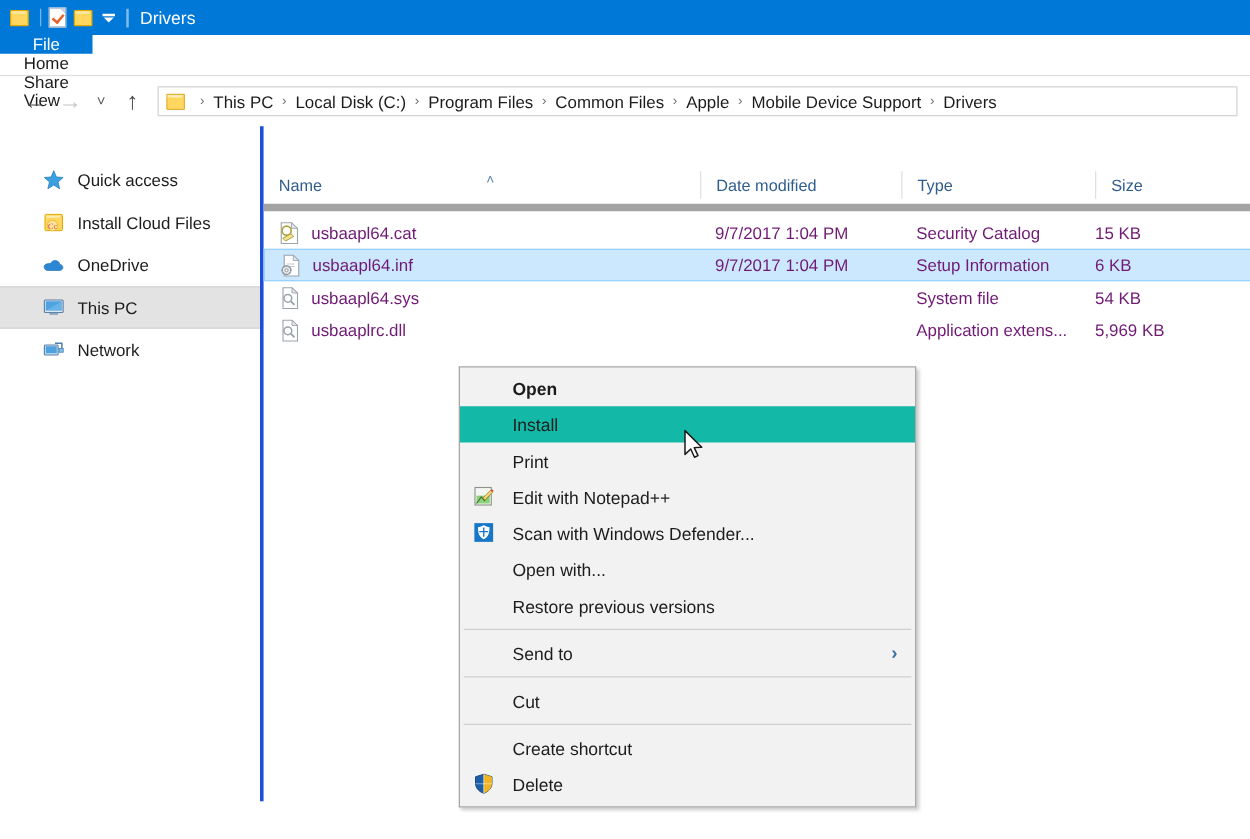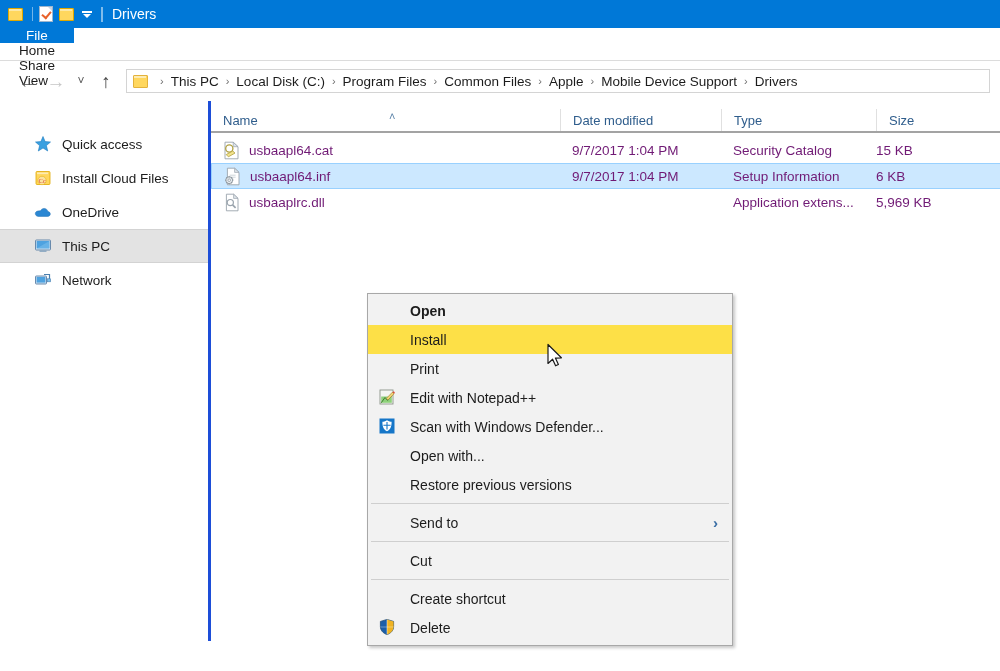--- a/index.html
+++ b/index.html
@@ -239,25 +239,26 @@
 
   
   .filearea {
     flex: 1;
     position: relative;
     background: #ffffff;
   }
   .colheaders {
     height: 30px;
     display: flex;
-    align-items: flex-end;
-    border-bottom: 2px solid #a3a3a3;
+    align-items: center;
+    border-bottom: 6px solid #a3a3a3;
     font-size: 13px;
     color: #2f5d8c;
     position: relative;
+    margin-top: 32px;
   }
   .colh {
     box-sizing: border-box;
     padding-left: 12px;
     height: 22px;
     display: flex;
     align-items: center;
     position: relative;
   }
   .colh + .colh { border-left: 1px solid #e0e0e0; }
@@ -308,21 +309,21 @@
     height: 29px;
     display: flex;
     align-items: center;
     font-size: 14px;
     color: #1c1c1c;
     padding-left: 10px;
     position: relative;
     box-sizing: border-box;
   }
   .mi.bold { font-weight: bold; }
-  .mi.hover { background: #fde047; }
+  .mi.hover { background: #14b8a6; }
   .mi-icon {
     width: 20px; height: 20px;
     margin-right: 12px;
     flex: none;
     position: relative;
   }
   .mi-label { flex: 1; }
   .mi-arrow {
     margin-right: 14px;
     color: #3a6ea5;
@@ -511,20 +512,36 @@
               <path d="M5.2 9.2 v1.2 M5.2 16 v1.2 M1.2 13.2 h1.2 M8 13.2 h1.2 M2.4 10.4 l0.9 0.9 M7.1 15.1 l0.9 0.9 M8 10.4 l-0.9 0.9 M3.3 15.1 l-0.9 0.9" stroke="#8d969e" stroke-width="1.1"></path>
             </svg>
           </span>
           <span>usbaapl64.inf</span>
         </div>
         <div class="cell" style="width:161px">9/7/2017 1:04 PM</div>
         <div class="cell" style="width:155px">Setup Information</div>
         <div class="cell size" style="width:124px">6 KB</div>
       </div>
 
+      <div class="row">
+        <div class="cell-name" style="width:349px">
+          <span class="file-icon">
+            <svg width="17" height="19" viewBox="0 0 17 19">
+              <path d="M3.4 1.2 h7.2 L15 5.4 V17.8 H3.4 Z" fill="#ffffff" stroke="#9aa4ad" stroke-width="0.9"></path>
+              <path d="M10.6 1.2 L15 5.4 h-4.4 z" fill="#dfe5ea" stroke="#9aa4ad" stroke-width="0.7"></path>
+              <circle cx="7.3" cy="9.6" r="3.1" fill="none" stroke="#9aa4ad" stroke-width="1.2"></circle>
+              <path d="M9.6 11.9 l3 3" stroke="#9aa4ad" stroke-width="1.6"></path>
+            </svg>
+          </span>
+          <span>usbaapl64.sys</span>
+        </div>
+        <div class="cell" style="width:161px"></div>
+        <div class="cell" style="width:155px">System file</div>
+        <div class="cell size" style="width:124px">54 KB</div>
+      </div>
 
       <div class="row">
         <div class="cell-name" style="width:349px">
           <span class="file-icon">
             <svg width="17" height="19" viewBox="0 0 17 19">
               <path d="M3.4 1.2 h7.2 L15 5.4 V17.8 H3.4 Z" fill="#ffffff" stroke="#9aa4ad" stroke-width="0.9"></path>
               <path d="M10.6 1.2 L15 5.4 h-4.4 z" fill="#dfe5ea" stroke="#9aa4ad" stroke-width="0.7"></path>
               <circle cx="7.3" cy="9.6" r="3.1" fill="none" stroke="#9aa4ad" stroke-width="1.2"></circle>
               <path d="M9.6 11.9 l3 3" stroke="#9aa4ad" stroke-width="1.6"></path>
             </svg>

